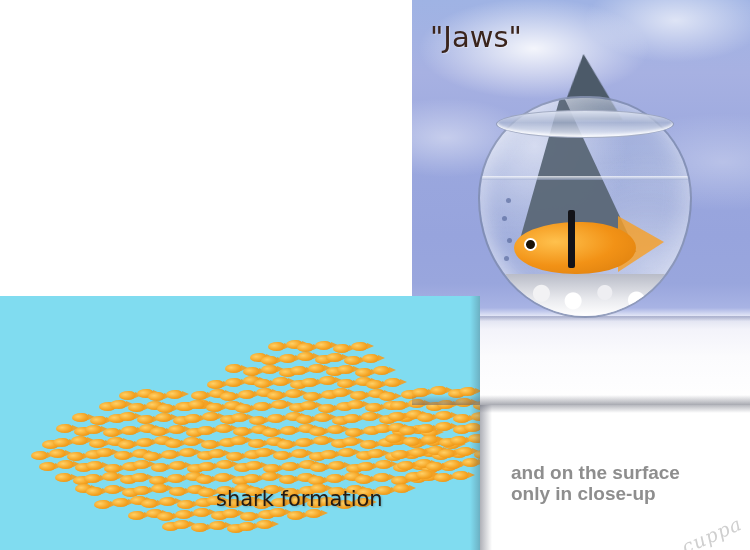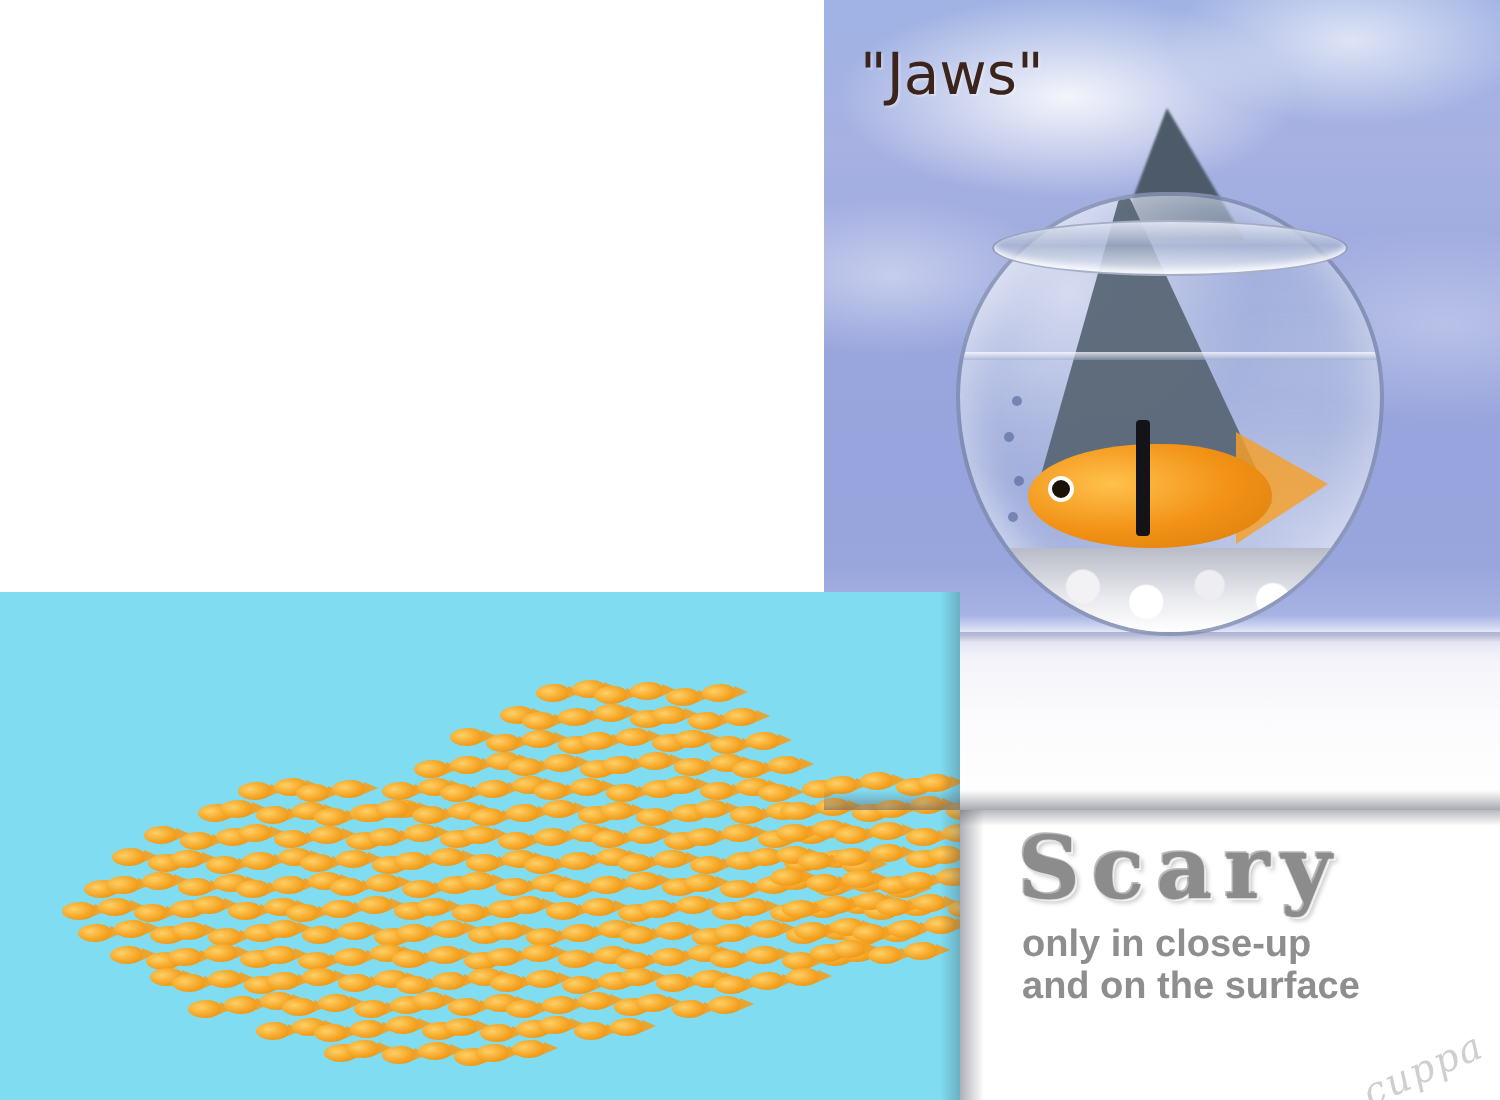--- a/index.html
+++ b/index.html
@@ -741,26 +741,26 @@
         <div class="fishdot" style="left: 426px; top: 166px;"></div>
         <div class="fishdot" style="left: 444px; top: 164px;"></div>
         <div class="fishdot" style="left: 462px; top: 162px;"></div>
         <div class="fishdot" style="left: 405px; top: 176px;"></div>
         <div class="fishdot" style="left: 416px; top: 174px;"></div>
         <div class="fishdot" style="left: 434px; top: 177px;"></div>
         <div class="fishdot" style="left: 452px; top: 175px;"></div>
       </div>
   </div>
   <div class="sub-swimming">
+    <div>shark formation</div>
   </div>
 
   <div class="panel-bottom-right">
     <div class="left-shade"></div>
     <div class="top-shade"></div>
     <div class="signature">cuppa</div>
   </div>
-  <div class="grunge-word word-scary">Scary</div>
   <div class="subline sub-scary">
+    <div>and on the surface</div>
     <div>only in close-up</div>
-    <div>and on the surface</div>
   </div>
 
 </div>
 
 </body></html>

